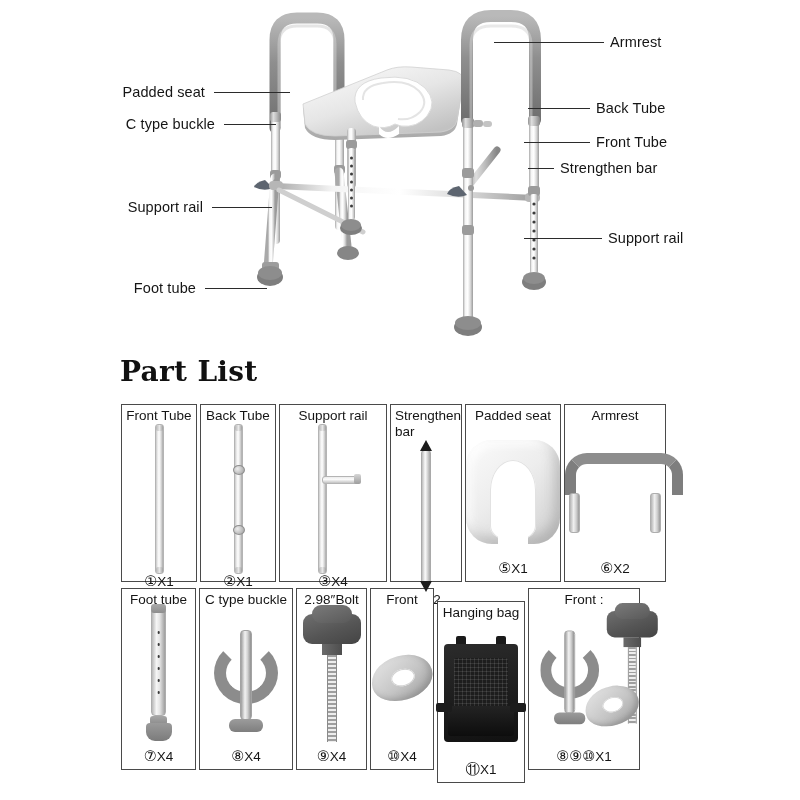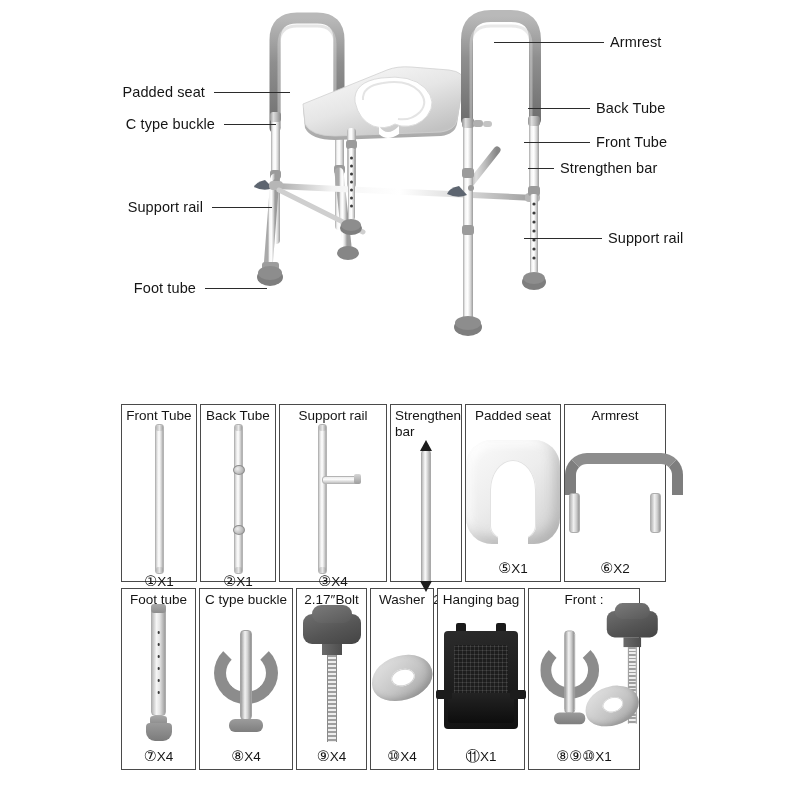--- a/index.html
+++ b/index.html
@@ -361,20 +361,21 @@
       <span>Strengthen bar</span>
     </div>
     <div class="leader" style="left:528px;top:168px;width:26px;"></div>
 
     <div class="label" style="left:608px;top:231px;">
       <span>Support rail</span>
     </div>
     <div class="leader" style="left:524px;top:238px;width:78px;"></div>
   </div>
 
+  <div class="parts-title">Part List</div>
 
   <div class="table-wrap">
 
     <div class="prow row1">
 
       <div class="cell" style="width:76px;">
         <div class="cell-head">Front Tube</div>
         <div class="cell-art">
           <div class="tube tall">
             <div class="tube-cap" style="top:0"></div>
@@ -501,49 +502,49 @@
               <div class="base"></div>
           </div>
         </div>
         <div class="cell-qty">
           <span class="circ">⑧</span>
             <span>X4</span>
         </div>
       </div>
 
       <div class="cell" style="width:71px;">
-        <div class="cell-head">2.17″Bolt</div>
+        <div class="cell-head">2.98″Bolt</div>
         <div class="cell-art">
           <div class="bolt">
             <div class="head"></div>
               <div class="neck"></div>
               <div class="thread"></div>
           </div>
         </div>
         <div class="cell-qty">
           <span class="circ">⑨</span>
             <span>X4</span>
         </div>
       </div>
 
       <div class="cell" style="width:64px;">
-        <div class="cell-head">Washer</div>
+        <div class="cell-head">Front</div>
         <div class="cell-art">
           <div class="washer">
             <div class="o"></div>
               <div class="i"></div>
           </div>
         </div>
         <div class="cell-qty">
           <span class="circ">⑩</span>
             <span>X4</span>
         </div>
       </div>
 
-      <div class="cell" style="width:88px;">
+      <div class="cell" style="width:88px;margin-top:13px;">
         <div class="cell-head">Hanging bag</div>
         <div class="cell-art">
           <div class="bag">
             <div class="strap l"></div>
               <div class="strap r"></div>
             <div class="body"></div>
               <div class="mesh"></div>
               <div class="pocket"></div>
             <div class="tab l"></div>
               <div class="tab r"></div>

